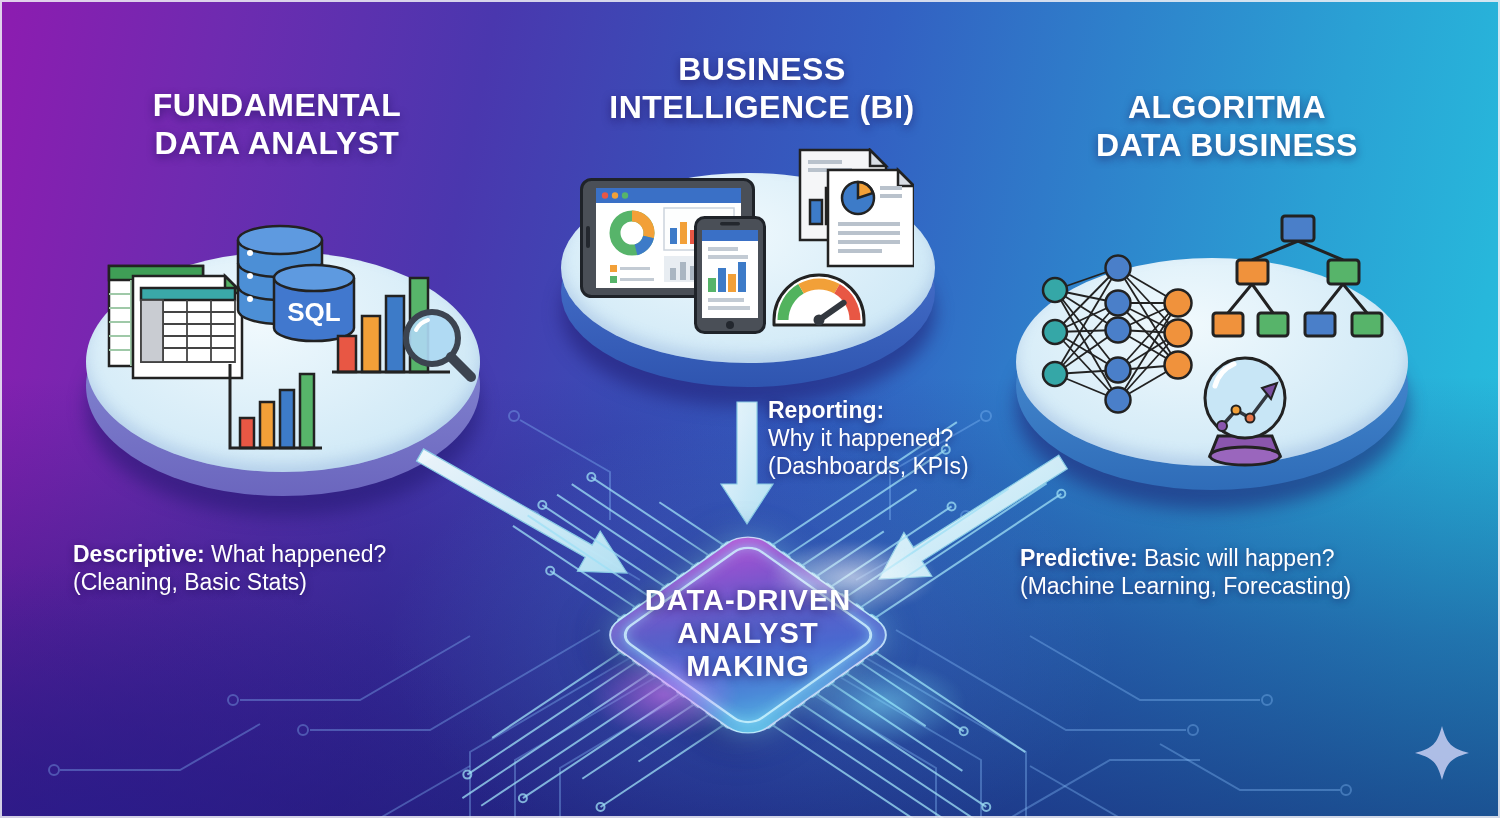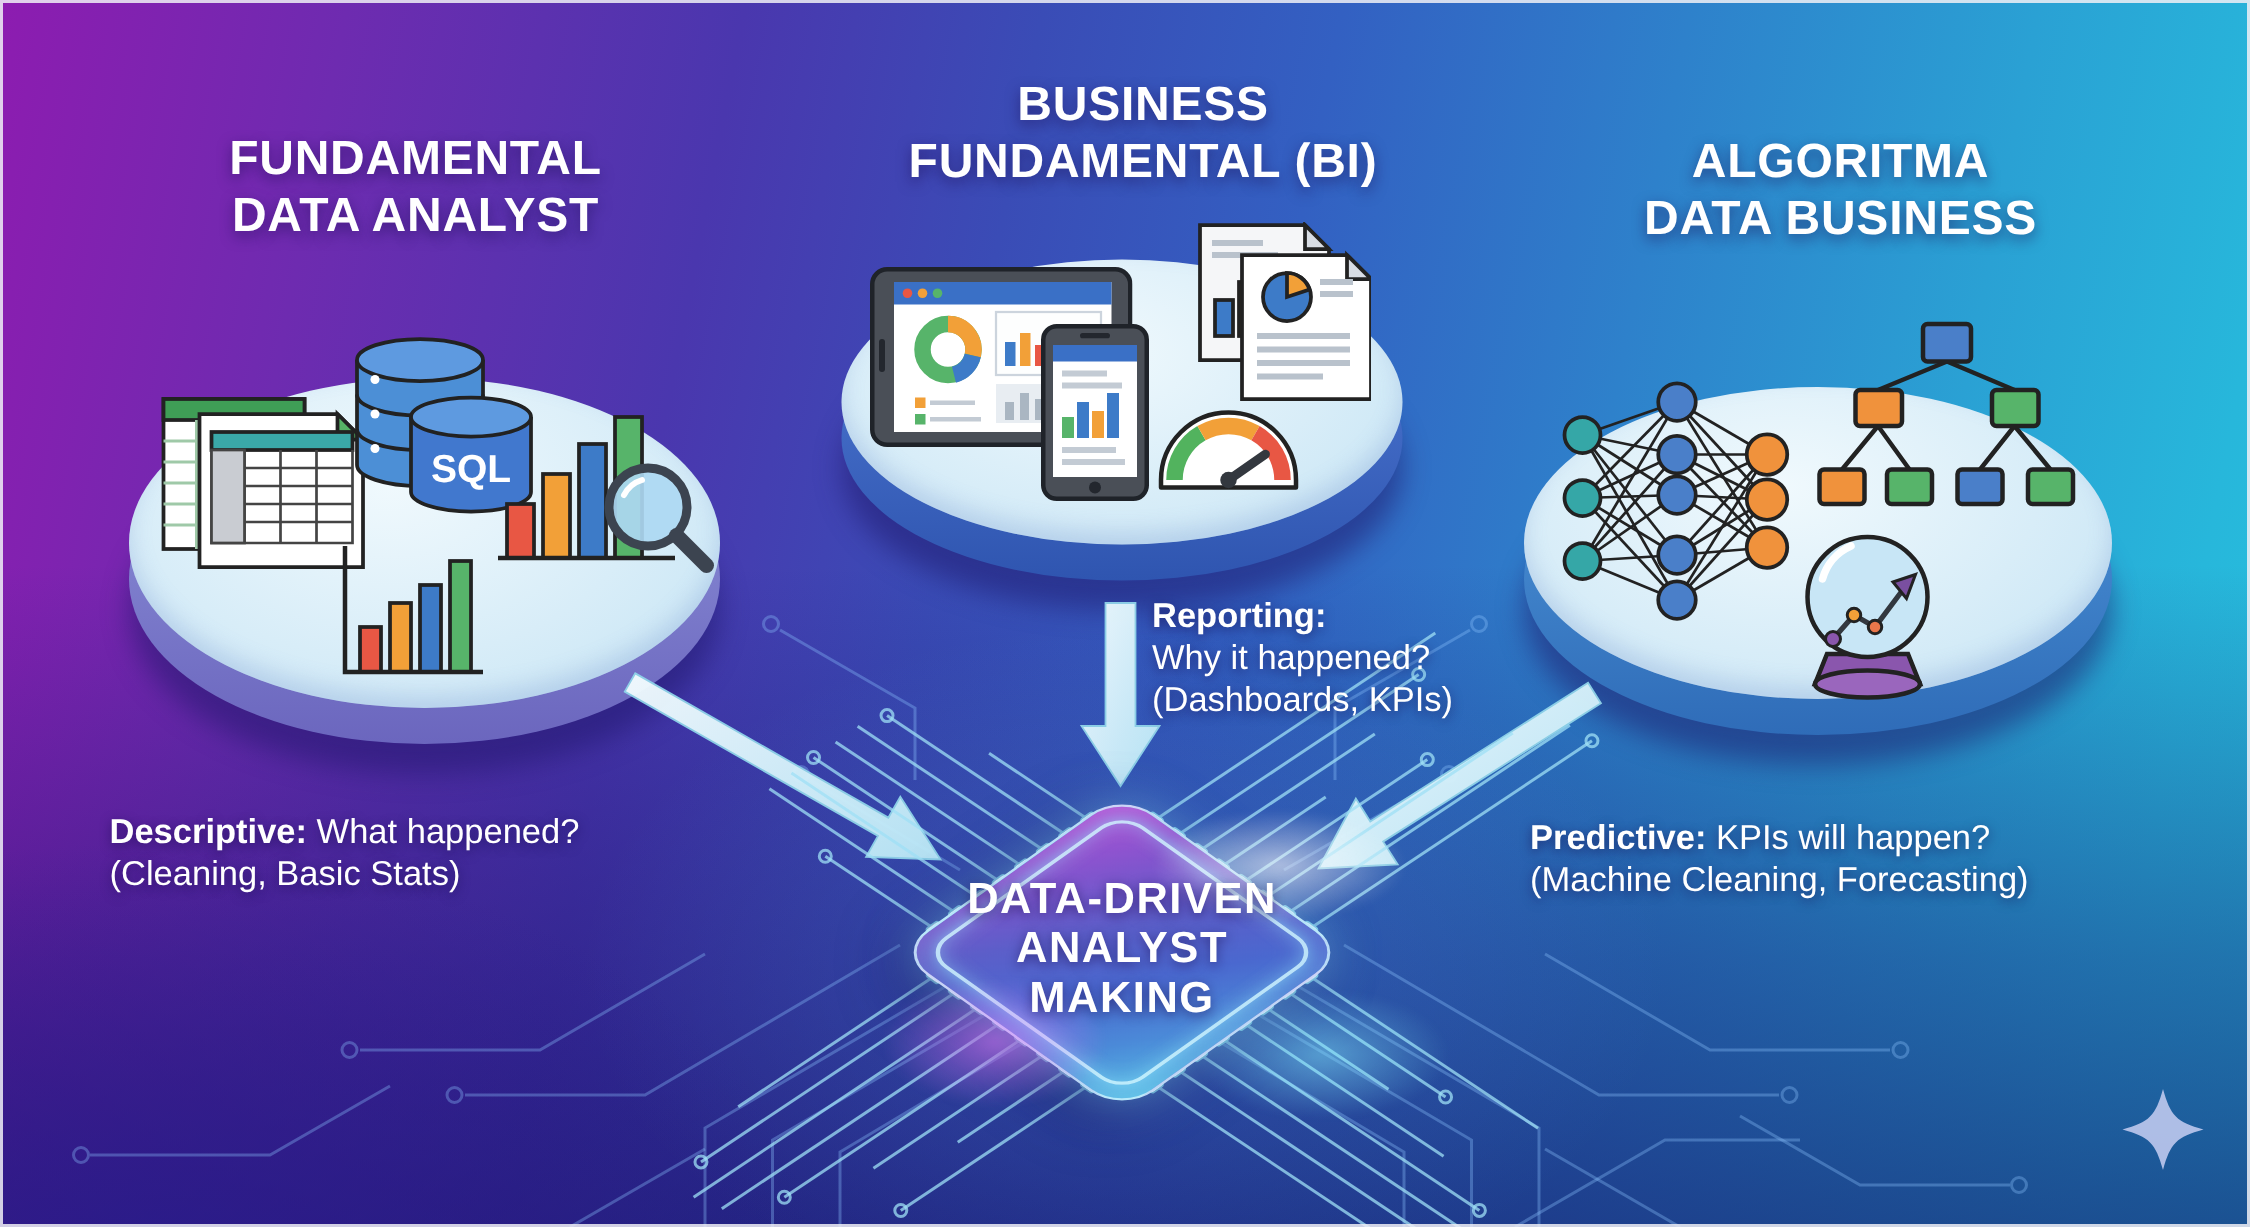--- a/index.html
+++ b/index.html
@@ -426,35 +426,35 @@
     <div>ANALYST</div>
     <div>MAKING</div>
   </div>
 
   <div class="col-title" style="left:87px;top:86px;">
     <div>FUNDAMENTAL</div>
     <div>DATA ANALYST</div>
   </div>
   <div class="col-title" style="left:572px;top:50px;">
     <div>BUSINESS</div>
-    <div>FUNDAMENTAL (BI)</div>
+    <div>INTELLIGENCE (BI)</div>
   </div>
   <div class="col-title" style="left:1037px;top:88px;">
     <div>ALGORITMA</div>
     <div>DATA BUSINESS</div>
   </div>
 
   <div class="caption centered" style="left:73px;top:540px;">
     <div><b>Descriptive:</b> <span>What happened?</span></div>
     <div>(Cleaning, Basic Stats)</div>
   </div>
   <div class="caption" style="left:768px;top:396px;">
     <div><b>Reporting:</b></div>
     <div>Why it happened?</div>
     <div>(Dashboards, KPIs)</div>
   </div>
   <div class="caption centered" style="left:1020px;top:544px;">
-    <div><b>Predictive:</b> <span>KPIs will happen?</span></div>
-    <div>(Machine Cleaning, Forecasting)</div>
+    <div><b>Predictive:</b> <span>Basic will happen?</span></div>
+    <div>(Machine Learning, Forecasting)</div>
   </div>
 
   <div class="frame"></div>
 </div>
 
 </body></html>

